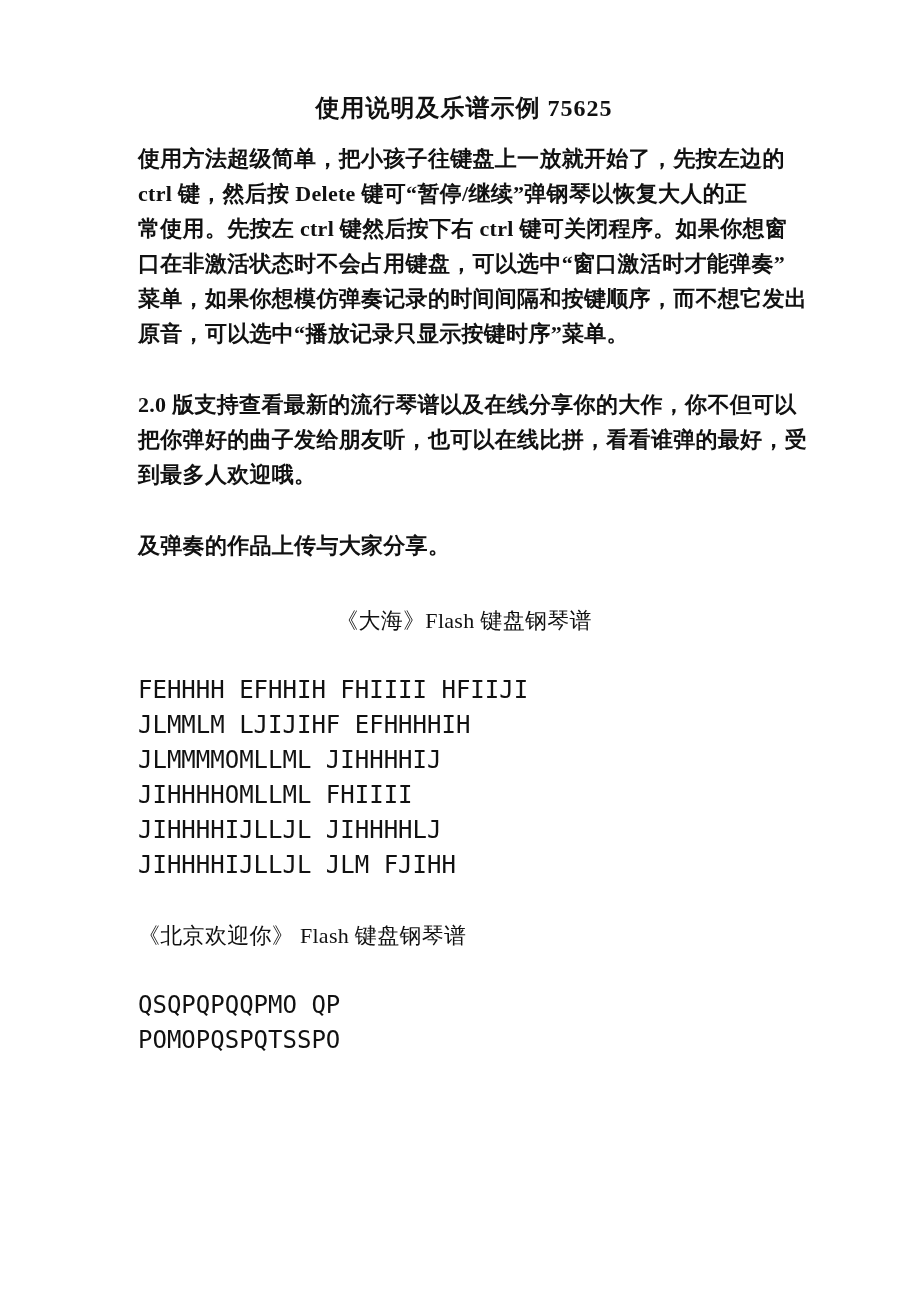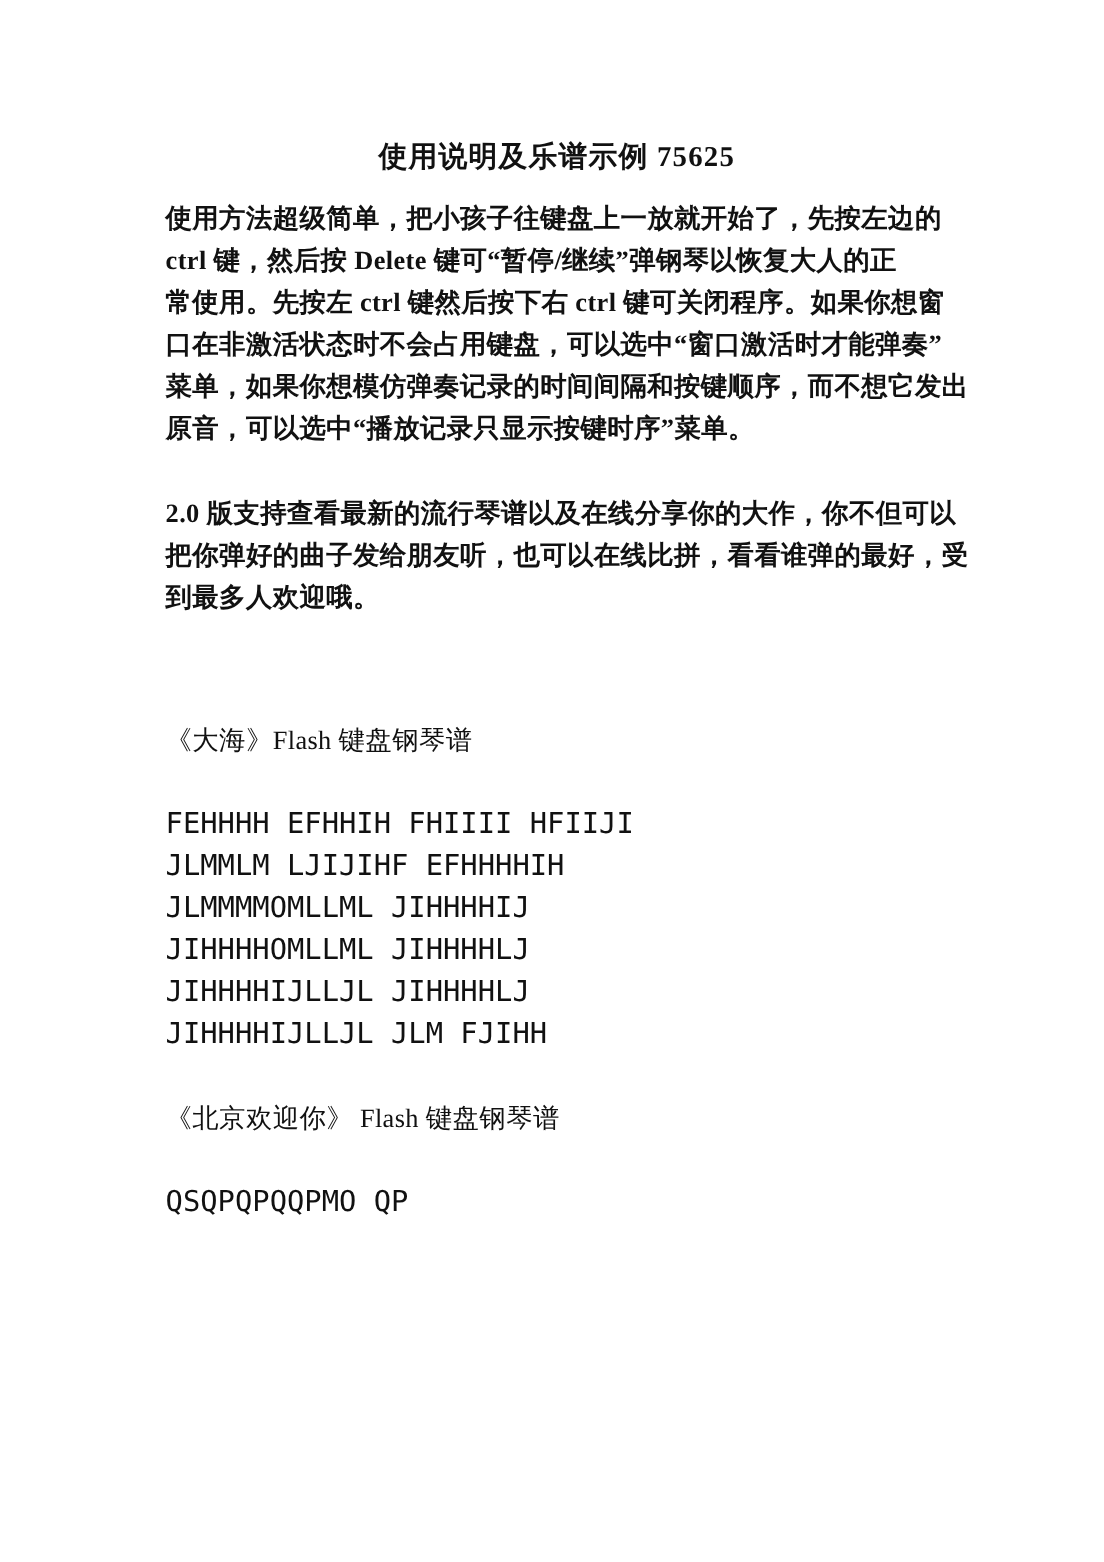--- a/index.html
+++ b/index.html
@@ -12,21 +12,21 @@
     width: 920px;
     height: 1302px;
     background: #ffffff;
     overflow: hidden;
     font-family: "Liberation Serif", "DejaVu Serif", serif;
     color: #111111;
   }
   .content {
     box-sizing: border-box;
     width: 920px;
-    padding: 113px 130px 0 138px;
+    padding: 90px 130px 0 138px;
   }
   .doc-title {
     font-size: 24px;
     font-weight: 700;
     line-height: 36px;
     text-align: center;
     letter-spacing: 1px;
     white-space: nowrap;
   }
   .para {
@@ -40,21 +40,21 @@
   }
   .p1 { margin-top: 15px; }
   .p2 { margin-top: 36px; }
   .p3 { margin-top: 36px; }
   .score-heading {
     font-size: 22px;
     line-height: 35px;
     white-space: nowrap;
     letter-spacing: 0.3px;
   }
-  .h1 { margin-top: 84px; }
+  .h1 { margin-top: 40px; text-align: center; }
   .h2 { margin-top: 35px; }
   .notes {
     margin-top: 35px;
     font-family: "DejaVu Sans Mono", "Liberation Mono", monospace;
     font-size: 24px;
     line-height: 35px;
   }
   .score-line {
     white-space: pre;
   }
@@ -76,33 +76,35 @@
       <div class="text-line">原音，可以选中“播放记录只显示按键时序”菜单。</div>
     </div>
 
     <div class="para p2">
       <div class="text-line">2.0 版支持查看最新的流行琴谱以及在线分享你的大作，你不但可以</div>
       <div class="text-line">把你弹好的曲子发给朋友听，也可以在线比拼，看看谁弹的最好，受</div>
       <div class="text-line">到最多人欢迎哦。</div>
     </div>
 
     <div class="para p3">
+      <div class="text-line">及弹奏的作品上传与大家分享。</div>
     </div>
 
     <div class="score-heading h1">《大海》Flash 键盘钢琴谱</div>
 
     <div class="notes">
       <div class="score-line">FEHHHH EFHHIH FHIIII HFIIJI</div>
       <div class="score-line">JLMMLM LJIJIHF EFHHHHIH</div>
       <div class="score-line">JLMMMMOMLLML JIHHHHIJ</div>
-      <div class="score-line">JIHHHHOMLLML JIHHHHLJ</div>
+      <div class="score-line">JIHHHHOMLLML FHIIII</div>
       <div class="score-line">JIHHHHIJLLJL JIHHHHLJ</div>
       <div class="score-line">JIHHHHIJLLJL JLM FJIHH</div>
     </div>
 
     <div class="score-heading h2">《北京欢迎你》 Flash 键盘钢琴谱</div>
 
     <div class="notes">
       <div class="score-line">QSQPQPQQPMO QP</div>
+      <div class="score-line">POMOPQSPQTSSPO</div>
     </div>
 
   </div>
 </div>
 
 </body></html>

